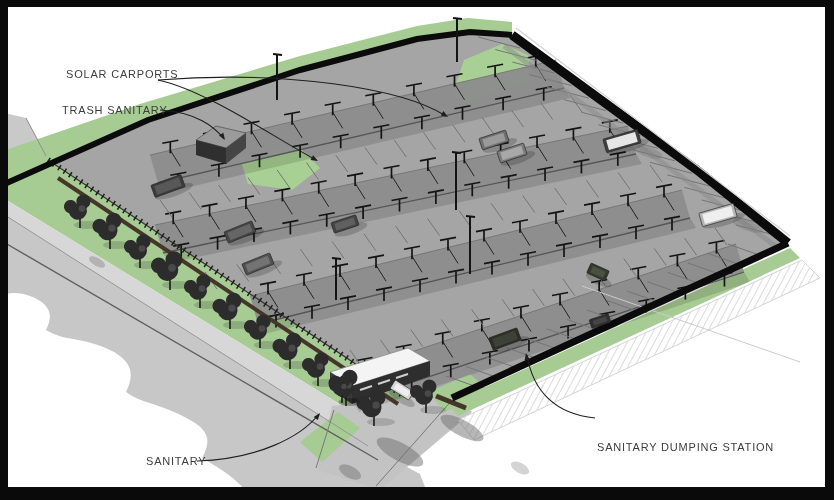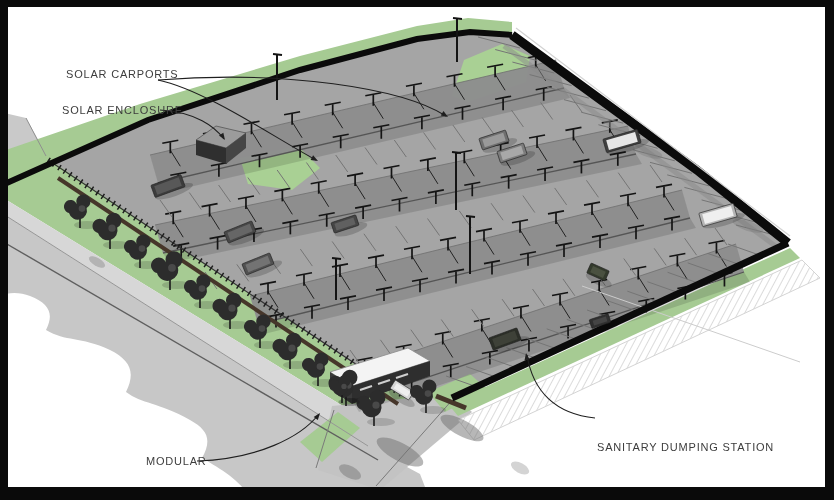--- a/index.html
+++ b/index.html
@@ -517,16 +517,16 @@
       <path d="M197,461 C258,459 301,437 319,414" fill="none" stroke="#1f1f1f" stroke-width="1.1"></path>
       <polygon points="320,413 317.784,420.116 313.67600000000004,416.94399999999996" fill="#1f1f1f"></polygon>
       <path d="M595,418 C556,414 533,392 527,355" fill="none" stroke="#1f1f1f" stroke-width="1.1"></path>
       <polygon points="526,353 529.694,359.514 524.546,360.346" fill="#1f1f1f"></polygon>
       <rect x="0" y="0" width="834" height="7" fill="#0a0a0a"></rect>
       <rect x="0" y="487" width="834" height="13" fill="#0a0a0a"></rect>
       <rect x="0" y="0" width="8" height="500" fill="#0a0a0a"></rect>
       <rect x="825" y="0" width="9" height="500" fill="#0a0a0a"></rect>
     </svg>
   <div class="callout" style="left: 66px; top: 68px;">SOLAR CARPORTS</div>
-  <div class="callout" style="left: 62px; top: 104px;">SOLAR ENCLOSURE</div>
-  <div class="callout" style="left: 146px; top: 455px;">MODULAR</div>
+  <div class="callout" style="left: 62px; top: 104px;">TRASH SANITARY</div>
+  <div class="callout" style="left: 146px; top: 455px;">SANITARY</div>
   <div class="callout" style="left: 597px; top: 412px; margin-top: 29px;">SANITARY DUMPING STATION</div>
 </div>
 
 </body></html>

